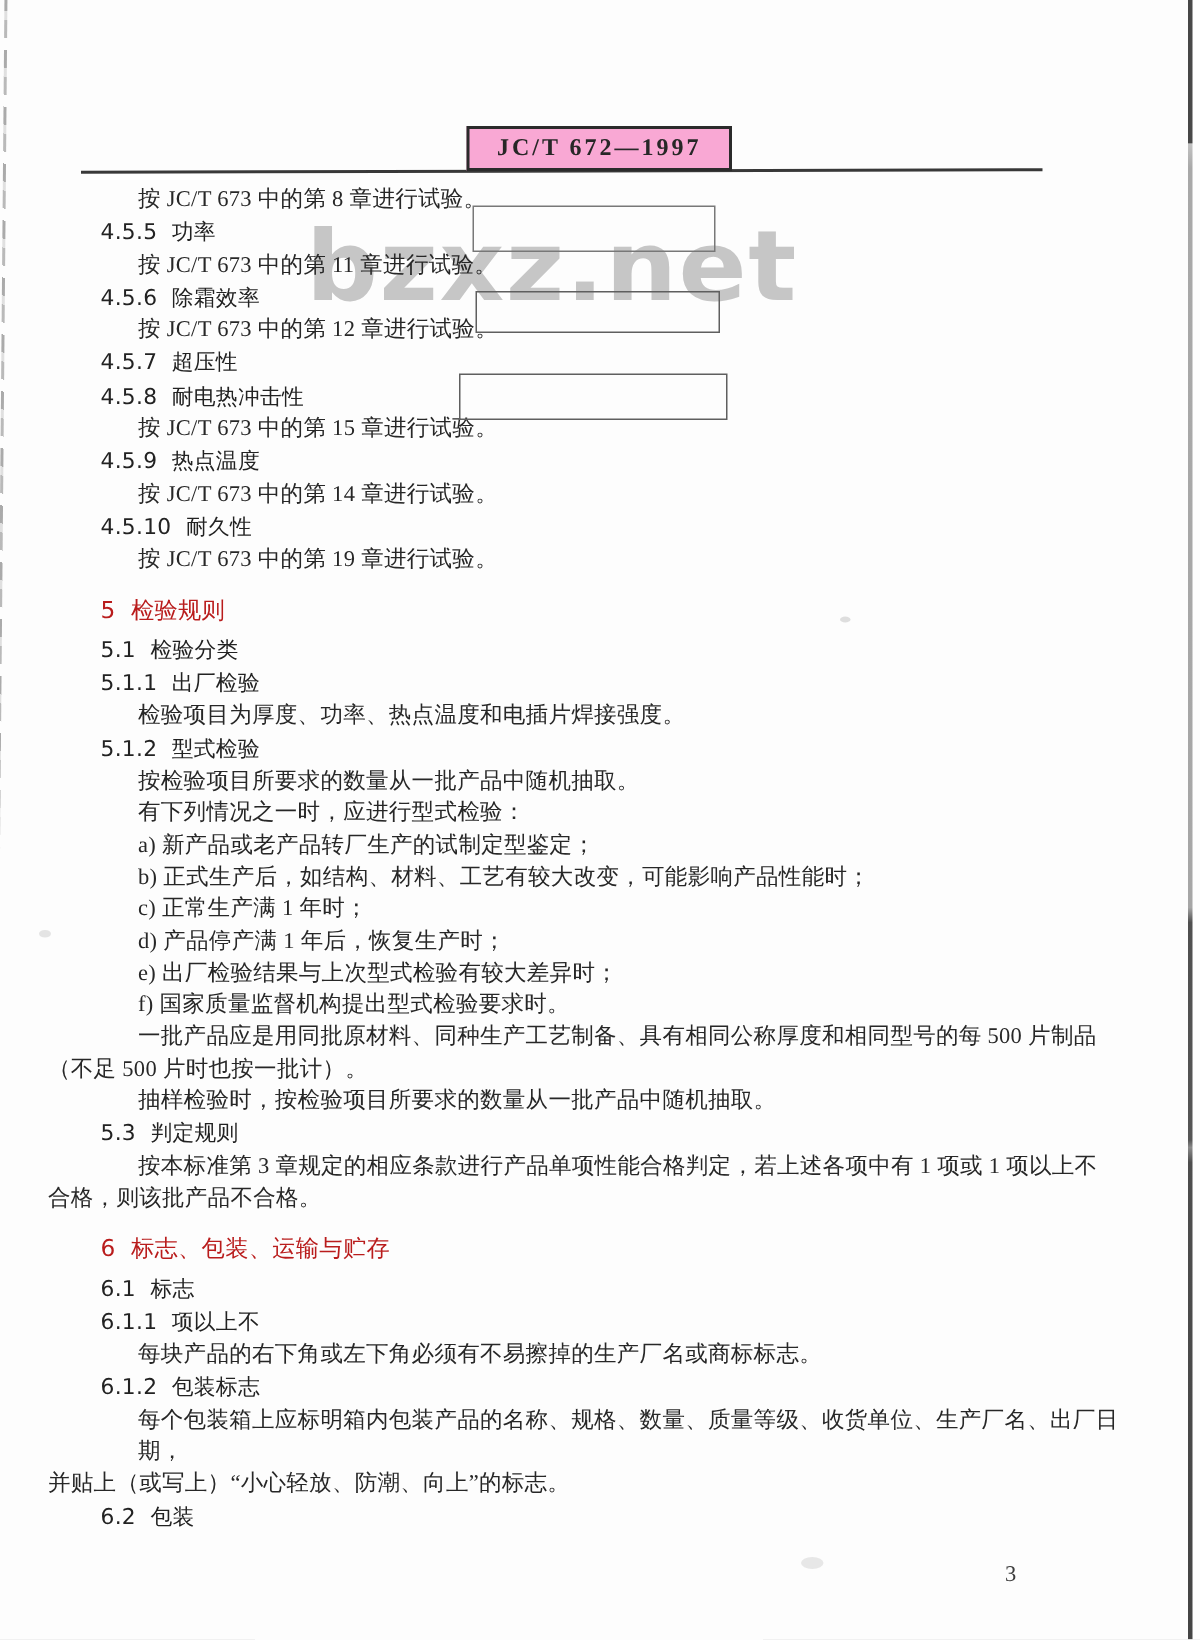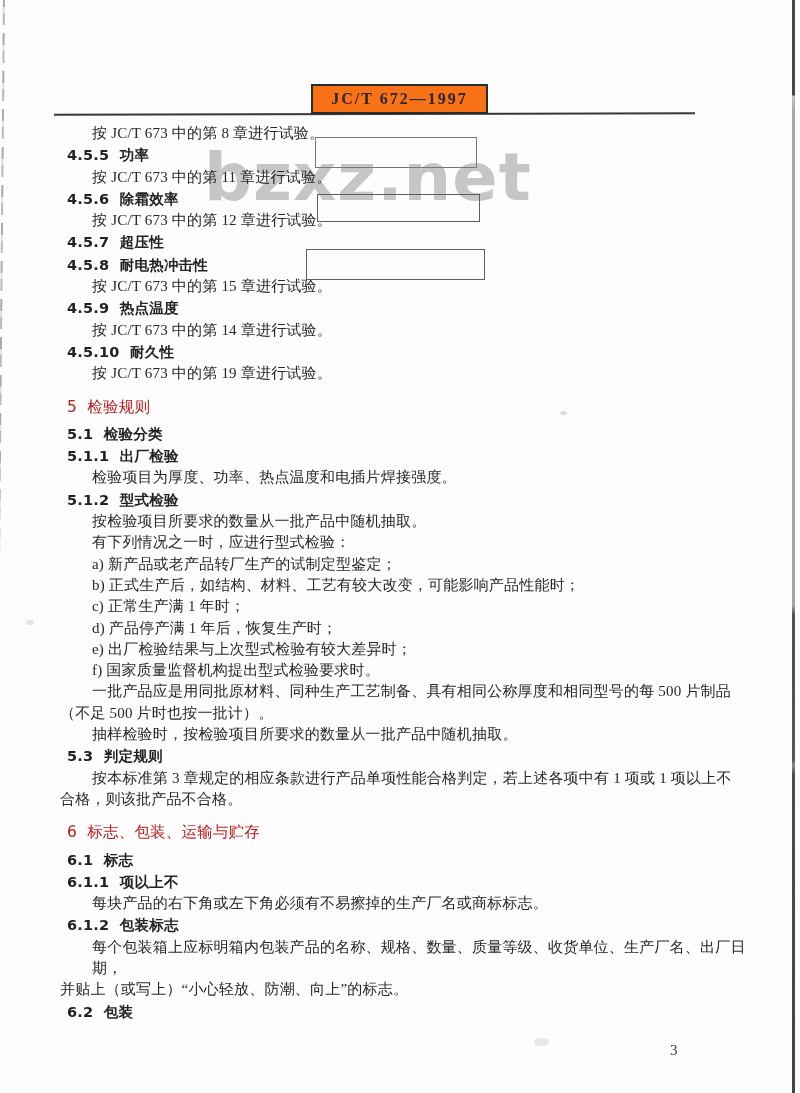--- a/index.html
+++ b/index.html
@@ -18,21 +18,21 @@
   .edge-right{
     position:absolute;left:792px;top:0;width:3px;height:1093px;z-index:4;
     background:linear-gradient(to bottom,
       #474747 0,#474747 95px,#c2c2c2 96px,#a8a8a8 112px,
       #a6a6a6 605px,#4f4f4f 615px,#555 760px,#8a8a8a 765px,
       #4d4d4d 775px,#444 1093px);
   }
   
   .std-box{
     position:absolute;left:311px;top:84px;width:173px;height:26px;z-index:3;
-    border:2px solid #2b2b2b;background:#f97316;
+    border:2px solid #2b2b2b;background:#f9a8d4;
     text-align:center;line-height:26px;font-weight:bold;font-size:16px;
     letter-spacing:2px;font-family:"Liberation Serif","DejaVu Serif",serif;
   }
   .head-rule{
     position:absolute;left:54px;top:113px;width:641px;height:2px;z-index:2;
     background:#383838;transform:rotate(-0.15deg);
   }
   
   .watermark{
     position:absolute;left:204px;top:145px;z-index:1;
@@ -45,25 +45,25 @@
   .rbox1{left:315px;top:137px;width:160px;height:29px;border-color:#787878;}
   .rbox2{left:317px;top:194px;width:161px;height:26px;}
   .rbox3{left:306px;top:249px;width:177px;height:29px;}
   
   .content{position:absolute;left:0;top:123px;width:800px;z-index:3;}
   .line{
     line-height:21.3px;font-size:15px;letter-spacing:0.2px;
     white-space:pre-wrap;
   }
   .line.body{margin-left:92px;margin-right:28px;}
-  .line.cont{margin-left:60px;margin-right:28px;}
+  .line.cont{margin-left:32px;margin-right:28px;}
   .line.clause{
     margin-left:67px;margin-top:1px;
     font-family:"DejaVu Sans","Liberation Sans",sans-serif;
-    font-weight:700;font-size:14.5px;color:#222;
+    font-weight:400;font-size:14.5px;color:#222;
   }
   .line.heading{
     margin:12px 0 6px 67px;
     font-family:"DejaVu Sans","Liberation Sans",sans-serif;
     font-weight:normal;font-size:15.5px;color:#b91c1c;
   }
   .page-num{
     position:absolute;left:670px;top:1042px;z-index:3;
     font-size:15px;color:#3c3c3c;
   }

